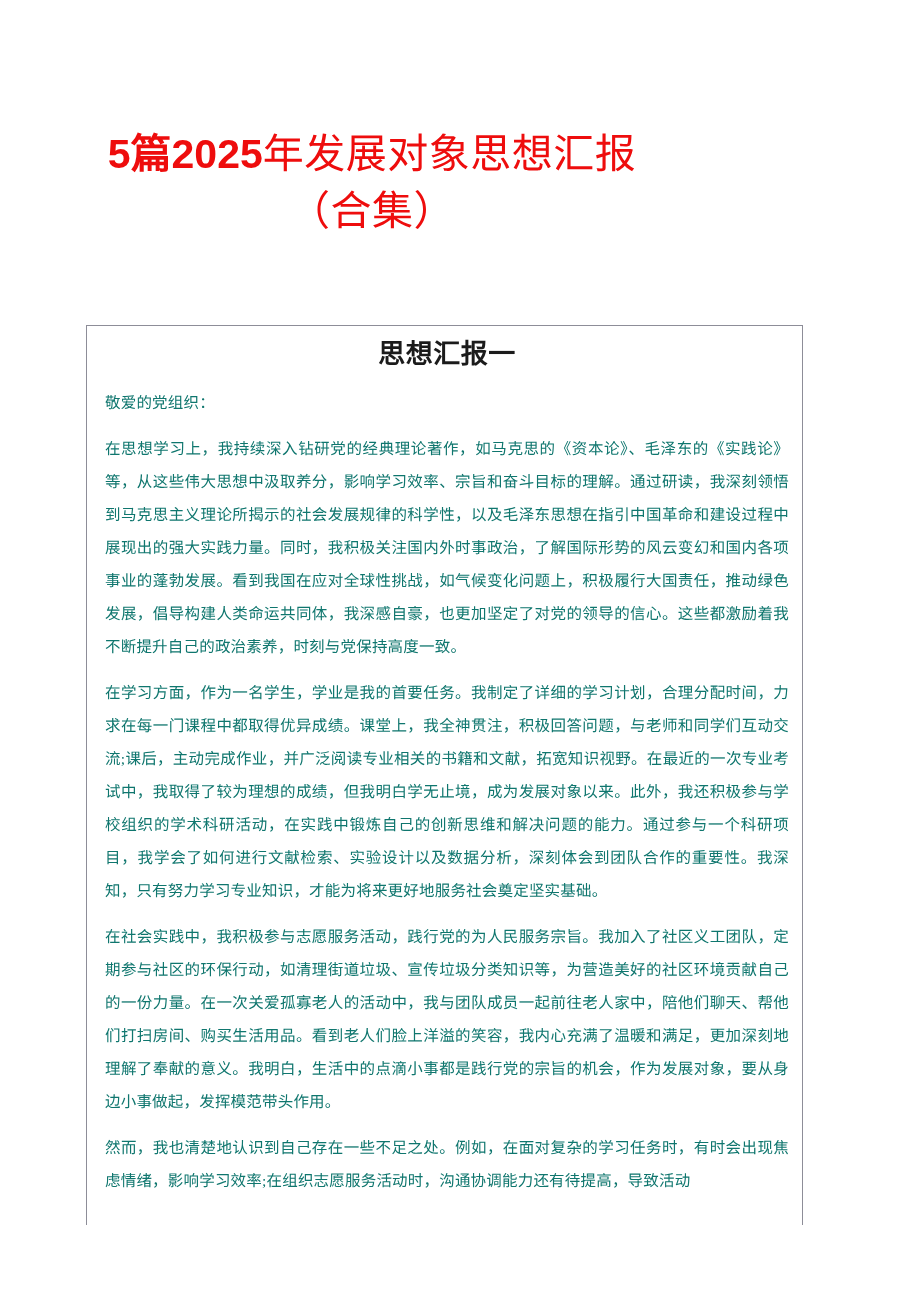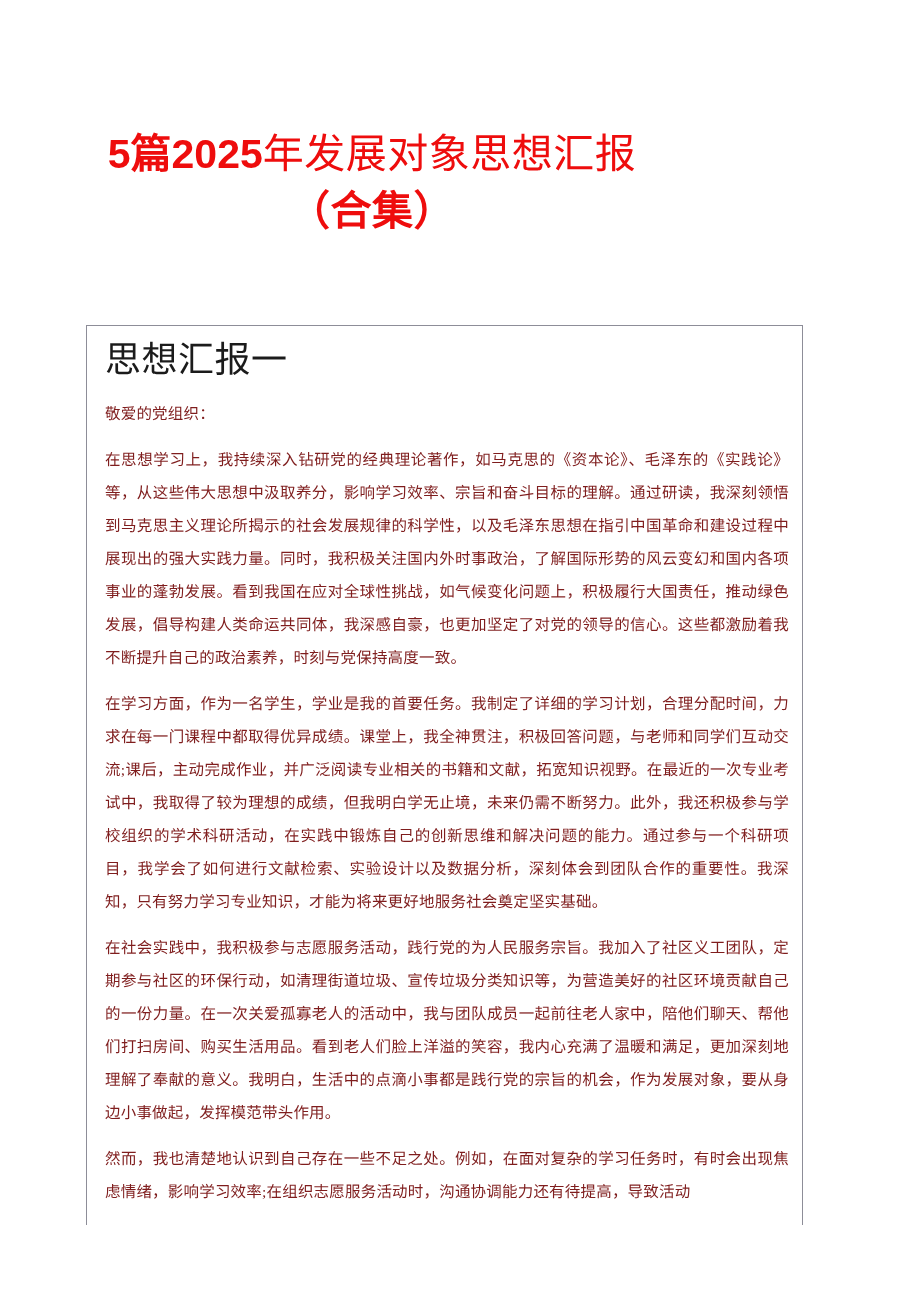--- a/index.html
+++ b/index.html
@@ -47,21 +47,21 @@
   }
   .doc-title .rest {
     font-family: "Liberation Serif", "DejaVu Serif", serif;
     font-weight: normal;
   }
   .doc-title .line2 {
     display: block;
     font-size: 41px;
     margin-top: 9px;
     font-family: "Liberation Serif", "DejaVu Serif", serif;
-    font-weight: bold;
+    font-weight: normal;
   }
 
   
   .content-frame {
     position: absolute;
     left: 86px;
     top: 325px;
     width: 717px;
     height: 900px;          
     border: 1px solid #8d8d98;
@@ -70,32 +70,33 @@
     background: #ffffff;
     padding: 0;
   }
 
   .frame-inner {
     padding: 12px 13px 0 18px;
   }
 
   .section-heading {
     font-family: "Liberation Sans", "DejaVu Sans", sans-serif;
-    font-size: 36px;
-    font-weight: normal;
+    font-size: 27px;
+    font-weight: bold;
     color: #1b1b1b;
     line-height: 1.2;
     margin: 0 0 16px 0;
     letter-spacing: 0.5px;
+    text-align: center;
   }
 
   .body-par {
     font-family: "Liberation Serif", "DejaVu Serif", serif;
     font-size: 15.5px;
-    color: #7f1d1d;
+    color: #0f766e;
     line-height: 33px;
     margin: 0 0 13px 0;
     text-align: justify;
     text-justify: inter-character;
     letter-spacing: 0.2px;
     word-break: break-all;
   }
   .body-par:last-child { margin-bottom: 9px; }
 </style>
 </head>
@@ -108,20 +109,20 @@
     <span class="line2">（合集）</span>
   </div>
 
   <div class="content-frame">
     <div class="frame-inner">
 
       <h2 class="section-heading">思想汇报一</h2>
 
       <p class="body-par">敬爱的党组织：</p>
       <p class="body-par">在思想学习上，我持续深入钻研党的经典理论著作，如马克思的《资本论》、毛泽东的《实践论》等，从这些伟大思想中汲取养分，影响学习效率、宗旨和奋斗目标的理解。通过研读，我深刻领悟到马克思主义理论所揭示的社会发展规律的科学性，以及毛泽东思想在指引中国革命和建设过程中展现出的强大实践力量。同时，我积极关注国内外时事政治，了解国际形势的风云变幻和国内各项事业的蓬勃发展。看到我国在应对全球性挑战，如气候变化问题上，积极履行大国责任，推动绿色发展，倡导构建人类命运共同体，我深感自豪，也更加坚定了对党的领导的信心。这些都激励着我不断提升自己的政治素养，时刻与党保持高度一致。</p>
-      <p class="body-par">在学习方面，作为一名学生，学业是我的首要任务。我制定了详细的学习计划，合理分配时间，力求在每一门课程中都取得优异成绩。课堂上，我全神贯注，积极回答问题，与老师和同学们互动交流;课后，主动完成作业，并广泛阅读专业相关的书籍和文献，拓宽知识视野。在最近的一次专业考试中，我取得了较为理想的成绩，但我明白学无止境，未来仍需不断努力。此外，我还积极参与学校组织的学术科研活动，在实践中锻炼自己的创新思维和解决问题的能力。通过参与一个科研项目，我学会了如何进行文献检索、实验设计以及数据分析，深刻体会到团队合作的重要性。我深知，只有努力学习专业知识，才能为将来更好地服务社会奠定坚实基础。</p>
+      <p class="body-par">在学习方面，作为一名学生，学业是我的首要任务。我制定了详细的学习计划，合理分配时间，力求在每一门课程中都取得优异成绩。课堂上，我全神贯注，积极回答问题，与老师和同学们互动交流;课后，主动完成作业，并广泛阅读专业相关的书籍和文献，拓宽知识视野。在最近的一次专业考试中，我取得了较为理想的成绩，但我明白学无止境，成为发展对象以来。此外，我还积极参与学校组织的学术科研活动，在实践中锻炼自己的创新思维和解决问题的能力。通过参与一个科研项目，我学会了如何进行文献检索、实验设计以及数据分析，深刻体会到团队合作的重要性。我深知，只有努力学习专业知识，才能为将来更好地服务社会奠定坚实基础。</p>
       <p class="body-par">在社会实践中，我积极参与志愿服务活动，践行党的为人民服务宗旨。我加入了社区义工团队，定期参与社区的环保行动，如清理街道垃圾、宣传垃圾分类知识等，为营造美好的社区环境贡献自己的一份力量。在一次关爱孤寡老人的活动中，我与团队成员一起前往老人家中，陪他们聊天、帮他们打扫房间、购买生活用品。看到老人们脸上洋溢的笑容，我内心充满了温暖和满足，更加深刻地理解了奉献的意义。我明白，生活中的点滴小事都是践行党的宗旨的机会，作为发展对象，要从身边小事做起，发挥模范带头作用。</p>
       <p class="body-par">然而，我也清楚地认识到自己存在一些不足之处。例如，在面对复杂的学习任务时，有时会出现焦虑情绪，影响学习效率;在组织志愿服务活动时，沟通协调能力还有待提高，导致活动</p>
 
     </div>
   </div>
 
 </div>
 
 </body></html>

